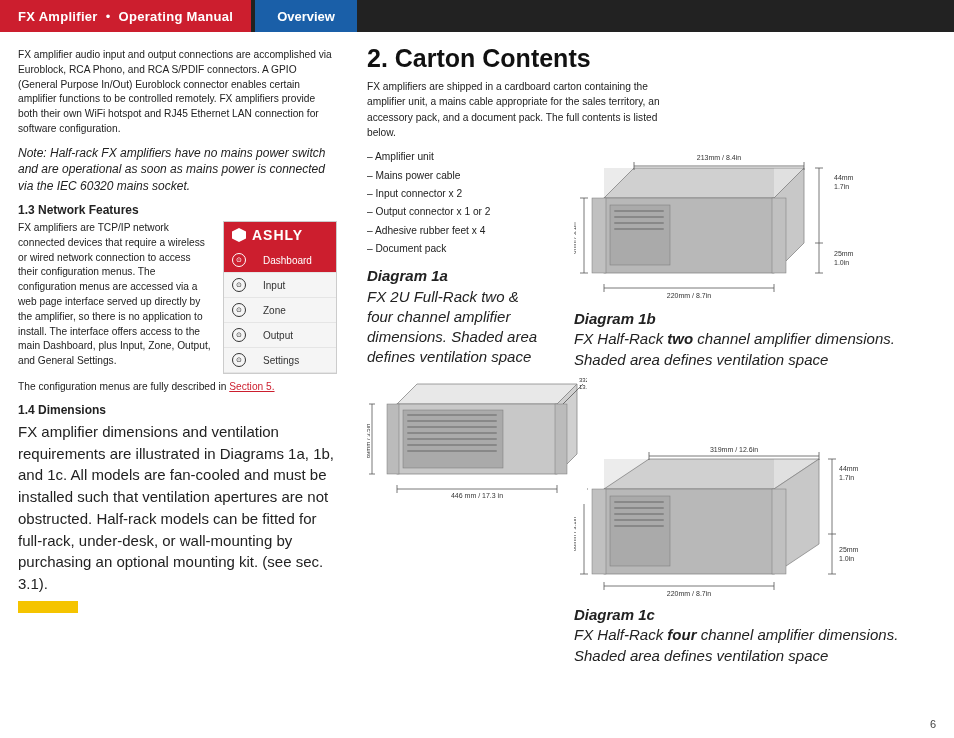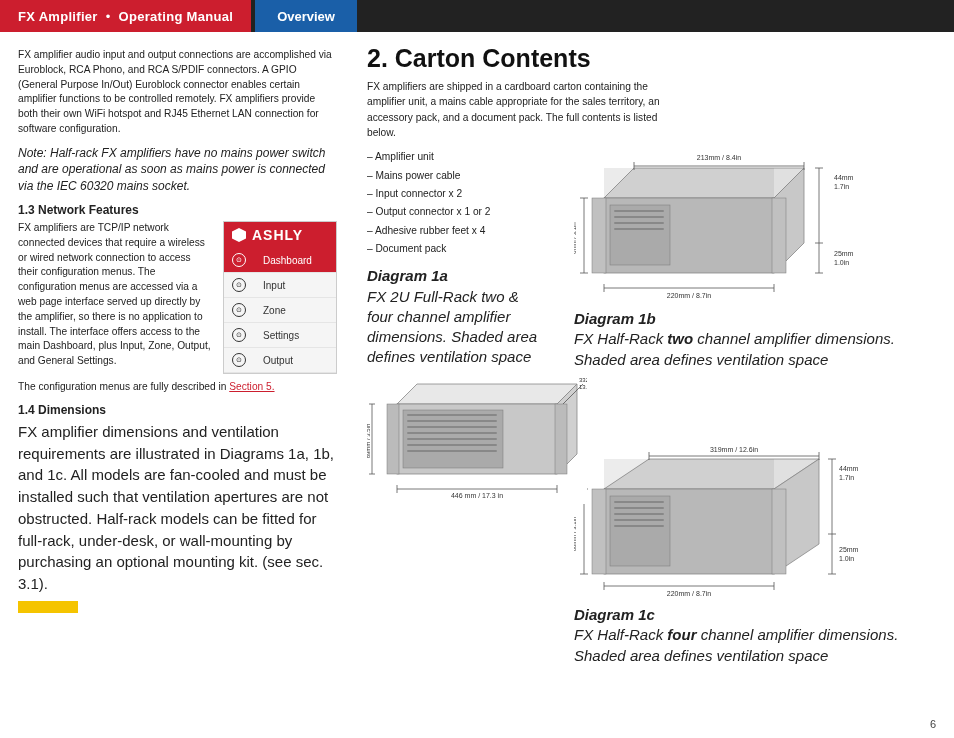--- a/index.html
+++ b/index.html
@@ -264,25 +264,25 @@
           <div class="ashly-menu-item">
             <span class="menu-icon">⊙</span>
             <span>Input</span>
           </div>
           <div class="ashly-menu-item">
             <span class="menu-icon">⊙</span>
             <span>Zone</span>
           </div>
           <div class="ashly-menu-item">
             <span class="menu-icon">⊙</span>
-            <span>Settings</span>
+            <span>Output</span>
           </div>
           <div class="ashly-menu-item">
             <span class="menu-icon">⊙</span>
-            <span>Output</span>
+            <span>Settings</span>
           </div>
         </div>
       </div>
       <div class="config-link">
         <span>The configuration menus are fully described in </span><a href="#">Section 5.</a>
       </div>
     </div>
 
     <div>
       <div class="section-title">1.4 Dimensions</div>

